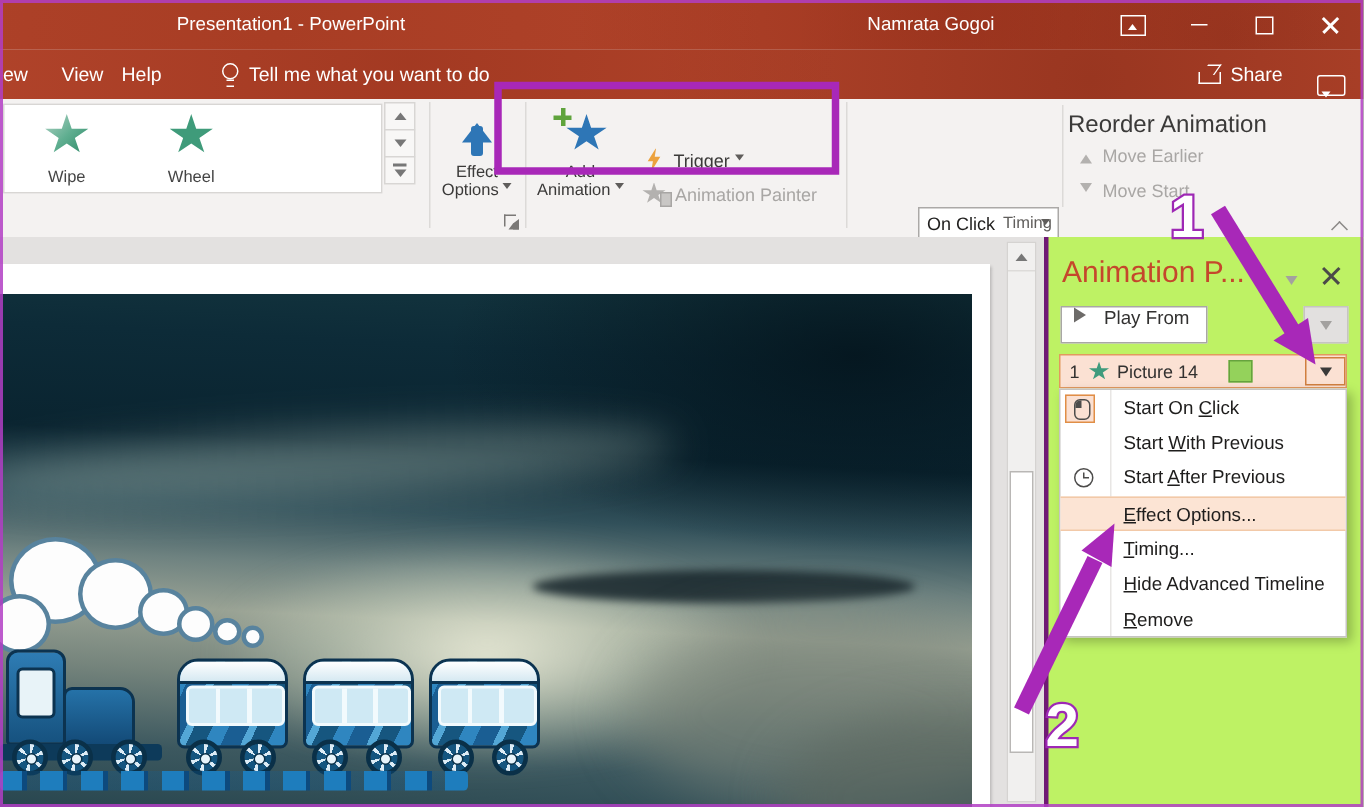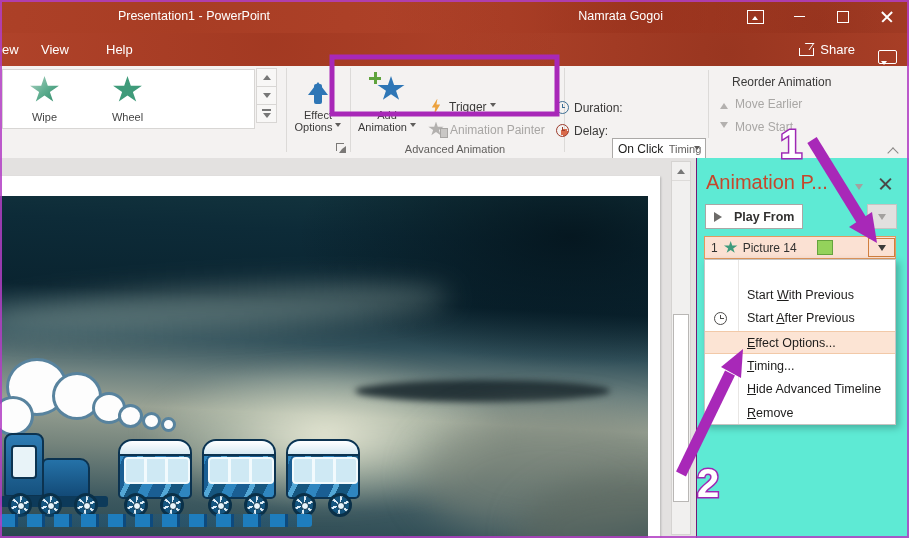--- a/index.html
+++ b/index.html
@@ -83,21 +83,21 @@
   .t-row{position:absolute;left:556px;width:160px;height:23px;display:flex;align-items:center;font-size:12px;color:#3b3a39;}
   .playtri{width:0;height:0;border:5px solid transparent;border-left:8px solid #57954d;margin-right:4px;}
   .t-lbl{width:56px;}
   .combo{box-sizing:border-box;position:absolute;background:#fff;border:1px solid #aba9a7;font-size:12px;color:#1f1e1d;
     display:flex;align-items:center;padding-left:5px;}
   .combo .cflex{flex:1;}
   .spin{width:13px;height:100%;border-left:1px solid #c5c3c1;display:flex;flex-direction:column;}
   .spin div{flex:1;display:flex;align-items:center;justify-content:center;}
   .s-up{width:0;height:0;border:3px solid transparent;border-bottom:4px solid #666;margin-top:-2px;}
   .s-dn{width:0;height:0;border:3px solid transparent;border-top:4px solid #666;margin-bottom:-2px;}
-  .reorder{position:absolute;left:732px;top:9px;font-size:12px;color:#3b3a39;}
+  .reorder{position:absolute;left:712px;top:9px;font-size:16px;color:#3b3a39;}
   .mv{position:absolute;left:720px;font-size:12px;color:#a9a7a5;display:flex;align-items:center;}
   .mv .t-up{width:0;height:0;border:4.5px solid transparent;border-bottom:6px solid #b3b1af;margin-right:7px;}
   .mv .t-dn{width:0;height:0;border:4.5px solid transparent;border-top:6px solid #b3b1af;margin-right:7px;}
   .chev{position:absolute;left:889px;top:81px;width:9px;height:9px;}
   .chev::before{content:"";position:absolute;left:0;top:2px;width:7px;height:7px;border-top:1.6px solid #8a8886;border-left:1.6px solid #8a8886;transform:rotate(45deg);}
   
   .workspace{position:absolute;left:0;top:158px;width:909px;height:380px;background:#e3e1e0;}
   .slide{position:absolute;left:0;top:18px;width:660px;height:362px;background:#fff;box-shadow:1px 1px 2px rgba(0,0,0,.2);}
   .picture{position:absolute;left:0;top:20px;width:648px;height:342px;overflow:hidden;}
   .sky{position:absolute;inset:0;background:
@@ -118,28 +118,28 @@
   .wheel{position:absolute;box-sizing:border-box;width:24px;height:24px;border:3px solid #0a3048;border-radius:50%;
     background:repeating-conic-gradient(#ddecf6 0 18deg,#15557f 18deg 60deg);}
   .wheel::after{content:"";position:absolute;left:6px;top:6px;width:6px;height:6px;background:#e8f4fb;border-radius:50%;border:1px solid #0a3048;}
   .track{position:absolute;left:0;top:318px;width:312px;height:13px;
     background:repeating-linear-gradient(90deg,#1e7dbd 0 15px,#0d4a7e 15px 18px,rgba(17,96,155,.25) 18px 27px);border-radius:3px;}
   
   .vscroll{position:absolute;left:671px;top:3px;width:20px;height:374px;background:#f1f0ef;border:1px solid #d5d3d1;box-sizing:border-box;}
   .vs-up{position:absolute;left:0;top:0;width:18px;height:18px;background:#f1f0ef;border-bottom:1px solid #dddbd9;display:flex;align-items:center;justify-content:center;}
   .vs-thumb{position:absolute;left:1px;top:152px;width:16px;height:188px;background:#fff;border:1px solid #b9b7b5;box-sizing:border-box;}
   
-  .pane{position:absolute;left:696px;top:0;width:213px;height:380px;background:#5eead4;border-left:1px solid #701a75;box-sizing:border-box;}
+  .pane{position:absolute;left:696px;top:0;width:213px;height:380px;background:#bef264;border-left:3px solid #701a75;box-sizing:border-box;}
   .pane-title{position:absolute;left:9px;top:13px;font-size:20px;color:#c5472c;white-space:nowrap;}
   .pane-dd{position:absolute;left:158px;top:26px;}
   .pane-x{position:absolute;left:182px;top:19px;width:13px;height:13px;}
   .pane-x::before,.pane-x::after{content:"";position:absolute;left:-1px;top:6px;width:15px;height:1.6px;background:#4b4a49;}
   .pane-x::before{transform:rotate(45deg);}.pane-x::after{transform:rotate(-45deg);}
   .playfrom{position:absolute;left:8px;top:46px;width:98px;height:25px;background:#fff;border:1px solid #a9a7a5;box-sizing:border-box;
-    display:flex;align-items:center;font-size:12.5px;color:#323130;font-weight:bold;}
+    display:flex;font-size:12.5px;color:#323130;}
   .pf-tri{width:0;height:0;border:5px solid transparent;border-left:8px solid #6d6b69;margin:0 7px 0 8px;}
   .pf-dd{position:absolute;left:170px;top:46px;width:30px;height:25px;background:#e2e0df;border:1px solid #c6c4c2;box-sizing:border-box;
     display:flex;align-items:center;justify-content:center;}
   .gcaret{width:0;height:0;border:4.5px solid transparent;border-top:6px solid #a3a19f;margin-top:5px;}
   .anim-item{position:absolute;left:7px;top:78px;width:192px;height:23px;background:#fbe1d3;border:1px solid #e2995f;box-sizing:border-box;
     font-size:12px;color:#323130;display:flex;align-items:center;}
   .item-star{width:14px;height:13px;background:#3f9b7d;margin:0 5px 0 6px;}
   .item-bar{position:absolute;left:112px;top:3px;width:16px;height:15px;background:#94d25b;border:1px solid #66a33e;box-sizing:border-box;}
   .item-dd{position:absolute;left:163px;top:1px;width:27px;height:19px;background:#fbe1d3;border:1px solid #d07f3f;box-sizing:border-box;
     display:flex;align-items:center;justify-content:center;}
@@ -182,21 +182,22 @@
         </div>
       <div class="winbtn">
           <span class="ico-x"></span>
         </div>
     </div>
   </div>
 
   <div class="menubar">
     <div class="mtab" style="left:2px">ew</div>
     <div class="mtab" style="left:41px">View</div>
-    <div class="mtab" style="left:106px">Help</div>
+    <div class="mtab" style="left:81px">Help</div>
+    <div class="mtab" style="left:148px"><span class="bulb"></span><span>Tell me what you want to do</span></div>
     <div class="mtab" style="right:54px"><span class="share-ic"></span><span>Share</span></div>
     <div class="mtab" style="right:12px;top:10px;height:16px"><span class="comment-ic" style="display:inline-block"></span></div>
   </div>
 
   <div class="ribbon">
 
     <div class="gallery">
       <div class="fx">
         <span class="starshape st-wipe"></span>
         <div class="lbl">Wipe</div>
@@ -239,45 +240,36 @@
 
     <div class="aarow" style="top:52px;color:#a8a6a4;padding-left:4px">
       <span class="painter-ic"><span class="gstar starshape"></span></span>
       <span class="txt">Animation Painter</span>
     </div>
     <div class="aarow" style="top:29px;padding-left:4px">
       <span class="bolt"></span>
       <span class="txt">Trigger</span>
         <span class="caret"></span>
     </div>
-    <div class="grouplbl" style="left:360px;width:190px">Advanced Animation</div>
     <div class="vsep" style="left:564px"></div>
 
     <div class="combo" style="left:612px;top:72px;width:94px;height:22px">
       <span class="cflex">On Click</span>
       <span class="caret" style="margin-right:5px"></span>
-    </div>
-    <div class="t-row" style="top:30px">
-      <span class="clock" style="width:13px;height:13px;border:1.5px solid #3e6f94;color:#3e6f94;margin-right:5px"></span>
-      <span>Duration:</span>
     </div>
     <div class="combo" style="left:634px;top:95px;width:64px;height:22px">
       <span class="cflex">00.50</span>
       <span class="spin">
           <div>
             <span class="s-up"></span>
           </div>
           <div>
             <span class="s-dn"></span>
           </div>
         </span>
-    </div>
-    <div class="t-row" style="top:53px">
-      <span class="clock" style="width:13px;height:13px;border:1.5px solid #9c3b2c;color:#9c3b2c;margin-right:5px;background:radial-gradient(circle at 65% 65%,#d96a4a 0 35%,transparent 36%)"></span>
-      <span>Delay:</span>
     </div>
     <div class="combo" style="left:634px;top:118px;width:64px;height:22px">
       <span class="cflex">00.00</span>
       <span class="spin">
           <div>
             <span class="s-up"></span>
           </div>
           <div>
             <span class="s-dn"></span>
           </div>
@@ -375,20 +367,26 @@
         <span style="margin-left:6px">1</span>
         <span class="item-star starshape"></span>
         <span>Picture 14</span>
         <span class="item-bar"></span>
         <span class="item-dd">
             <span class="dc"></span>
           </span>
       </div>
 
       <div class="menu">
+        <div class="mi" style="top:1px">
+          <span class="mouse-box">
+              <span class="mouse"></span>
+            </span>
+          <span class="mtxt"><span>Start On </span><span class="u">C</span><span>lick</span></span>
+        </div>
         <div class="mi" style="top:24px">
           <span class="mtxt"><span>Start </span><span class="u">W</span><span>ith Previous</span></span>
         </div>
         <div class="mi" style="top:47px">
           <span class="mini-clock"></span>
           <span class="mtxt"><span>Start </span><span class="u">A</span><span>fter Previous</span></span>
         </div>
         <div class="mi hl" style="top:71px">
           <span class="mtxt"><span class="u">E</span><span>ffect Options...</span></span>
         </div>

